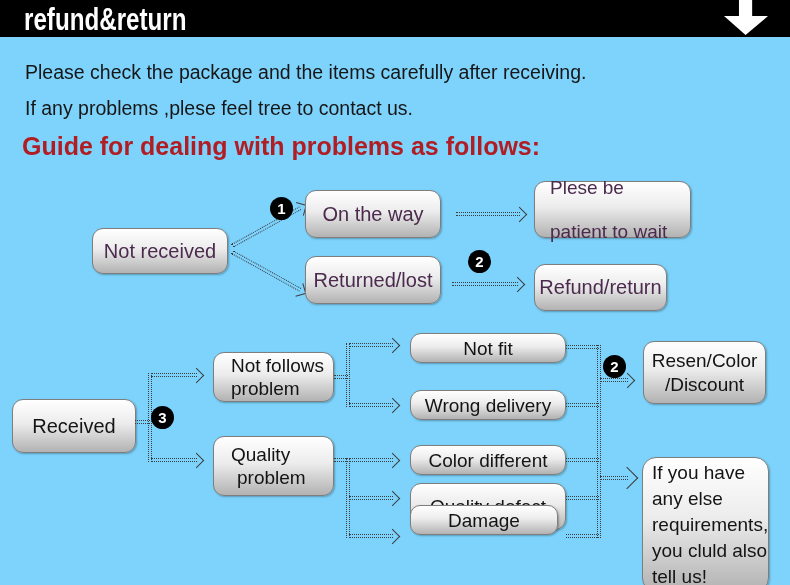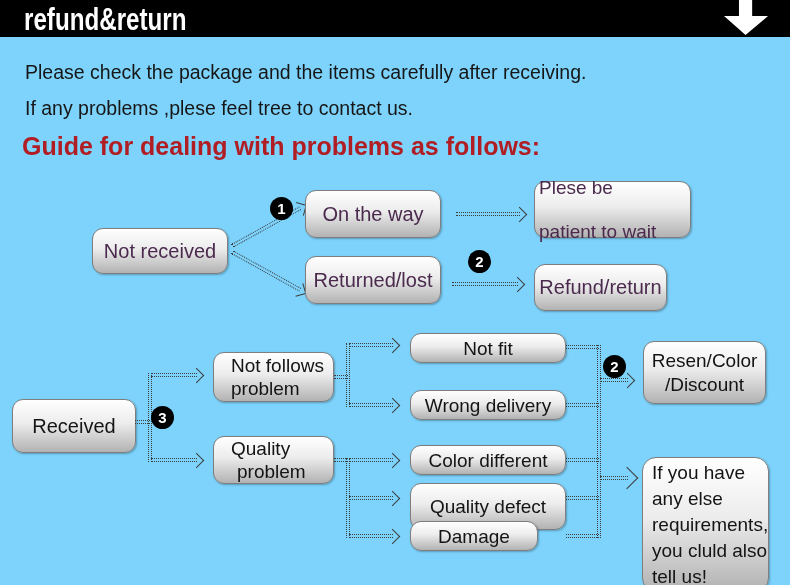--- a/index.html
+++ b/index.html
@@ -67,21 +67,21 @@
     <span>On the way</span>
   </div>
   <div class="box purple" style="left:305px;top:256px;width:136px;height:48px;">
     <span>Returned/lost</span>
   </div>
 
   <div class="arrow" style="left:456px;top:212px;width:64px;"></div>
   <div class="badge" style="left:468px;top:250px;">2</div>
   <div class="arrow" style="left:452px;top:282px;width:66px;"></div>
 
-  <div class="box purple leftal" style="left:534px;top:181px;width:157px;height:57px;padding-left:4px;font-size:19px;line-height:24px;gap:20px;">
+  <div class="box purple leftal" style="left:534px;top:181px;width:157px;height:57px;padding-left:15px;font-size:19px;line-height:24px;gap:20px;">
     <span>Plese be</span>
     <span>patient to wait</span>
   </div>
   <div class="box purple" style="left:534px;top:258px;width:133px;height:47px;margin-top:6px;">
     <span>Refund/return</span>
   </div>
 
   <div class="box" style="left:12px;top:399px;width:124px;height:54px;">
     <span>Received</span>
   </div>
@@ -89,21 +89,21 @@
   <div class="hline" style="left:135px;top:420px;width:15px;"></div>
   <div class="vline" style="left:148px;top:373px;height:89px;"></div>
   <div class="arrow" style="left:151px;top:373px;width:46px;"></div>
   <div class="arrow" style="left:151px;top:458px;width:46px;"></div>
   <div class="badge" style="left:151px;top:406px;">3</div>
 
   <div class="box leftal" style="left:213px;top:352px;width:121px;height:50px;padding-left:17px;font-size:19px;">
     <span>Not follows</span>
     <span>problem</span>
   </div>
-  <div class="box leftal" style="left:213px;top:436px;width:121px;height:48px;padding-left:17px;font-size:19px;">
+  <div class="box leftal" style="left:213px;top:436px;width:121px;height:60px;padding-left:17px;font-size:19px;">
     <span>Quality</span>
     <span style="padding-left:6px;">problem</span>
   </div>
 
   <div class="hline" style="left:334px;top:375px;width:14px;"></div>
   <div class="vline" style="left:346px;top:343px;height:64px;"></div>
   <div class="arrow" style="left:349px;top:343px;width:44px;"></div>
   <div class="arrow" style="left:349px;top:403px;width:44px;"></div>
 
   <div class="box" style="left:410px;top:333px;width:156px;height:30px;font-size:19px;">
@@ -118,21 +118,21 @@
   <div class="arrow" style="left:349px;top:458px;width:44px;"></div>
   <div class="arrow" style="left:349px;top:496px;width:44px;"></div>
   <div class="arrow" style="left:349px;top:534px;width:44px;"></div>
 
   <div class="box" style="left:410px;top:445px;width:156px;height:30px;font-size:19px;">
     <span>Color different</span>
   </div>
   <div class="box" style="left:410px;top:483px;width:156px;height:47px;font-size:19px;">
     <span>Quality defect</span>
   </div>
-  <div class="box" style="left:410px;top:521px;width:128px;height:30px;font-size:19px;">
+  <div class="box" style="left:410px;top:505px;width:148px;height:30px;font-size:19px;border-radius:10px;">
     <span>Damage</span>
   </div>
 
   <div class="hline" style="left:566px;top:345px;width:33px;"></div>
   <div class="hline" style="left:566px;top:403px;width:33px;"></div>
   <div class="hline" style="left:566px;top:458px;width:33px;"></div>
   <div class="hline" style="left:566px;top:496px;width:33px;"></div>
   <div class="hline" style="left:566px;top:534px;width:33px;"></div>
   <div class="vline" style="left:597px;top:345px;height:193px;"></div>
 

